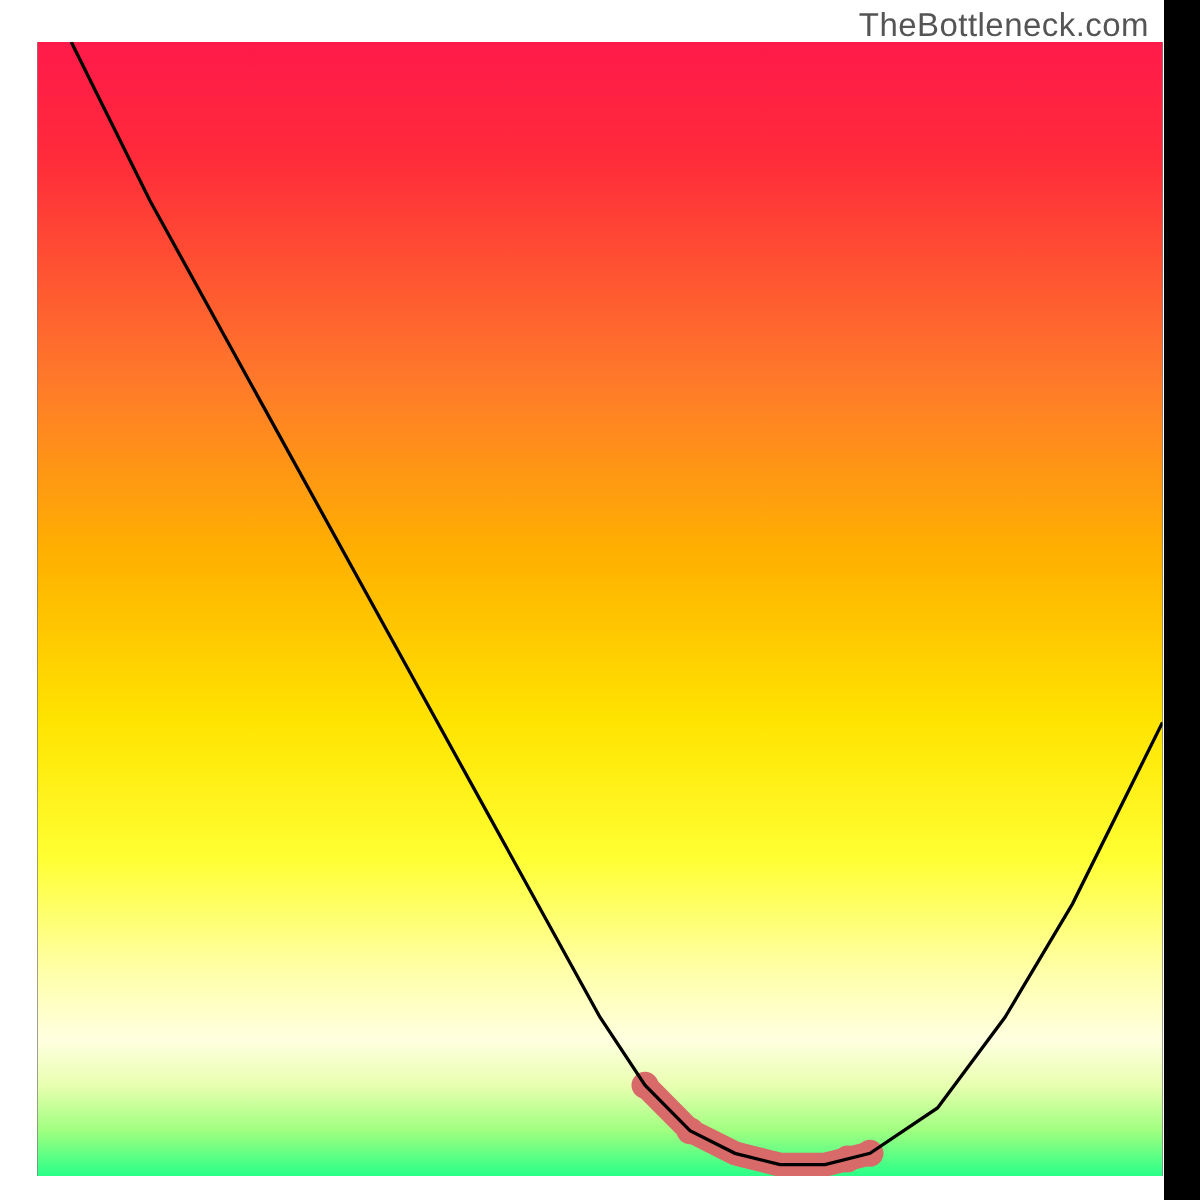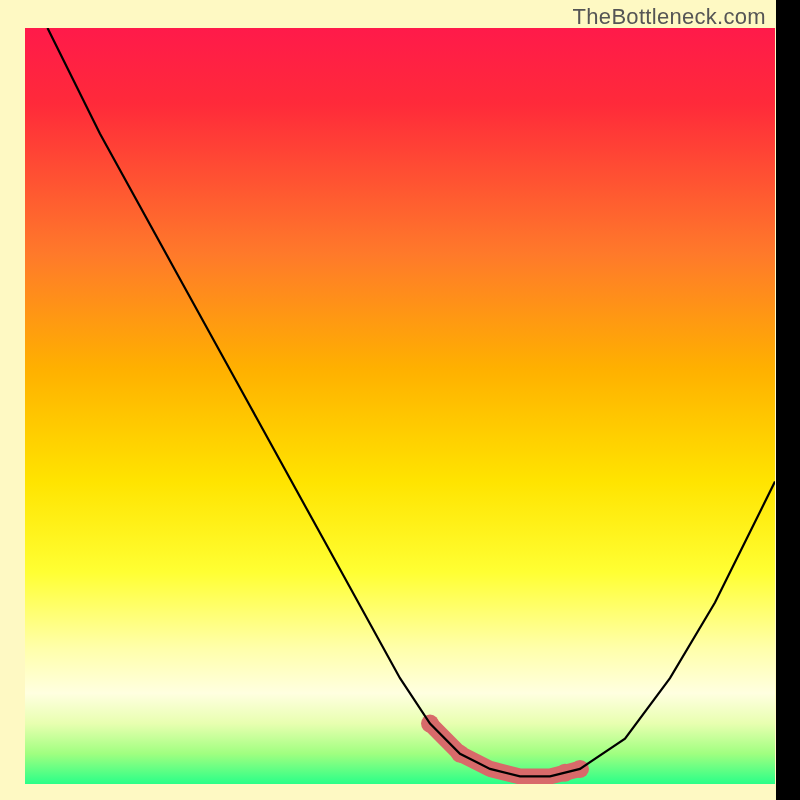--- a/index.html
+++ b/index.html
@@ -7,21 +7,21 @@
     padding: 0;
     width: 800px;
     height: 800px;
     background: #000;
     overflow: hidden;
     font-family: Arial, Helvetica, sans-serif;
   }
   .outer {
     width: 776px;
     height: 800px;
-    background: #fef9c3;
+    background: #ffffff;
     position: relative;
   }
   .watermark {
     position: absolute;
     top: 4px;
     right: 10px;
     color: #555;
     font-size: 22px;
     font-weight: 500;
     letter-spacing: 0.3px;

